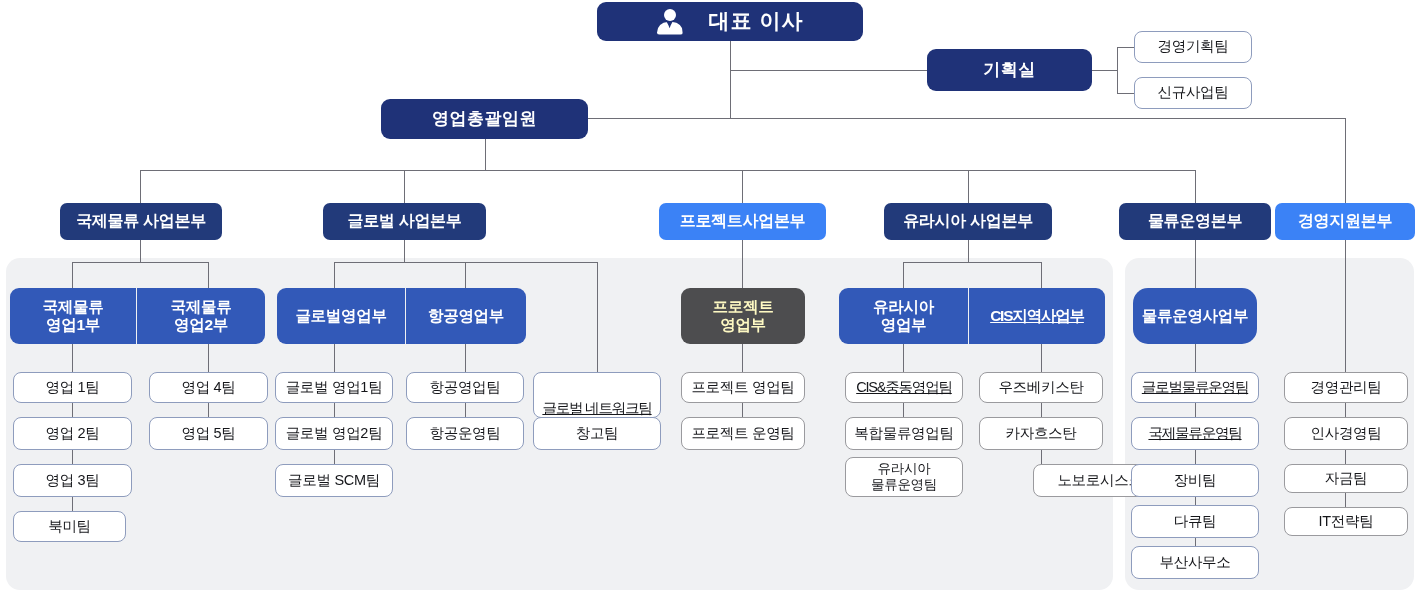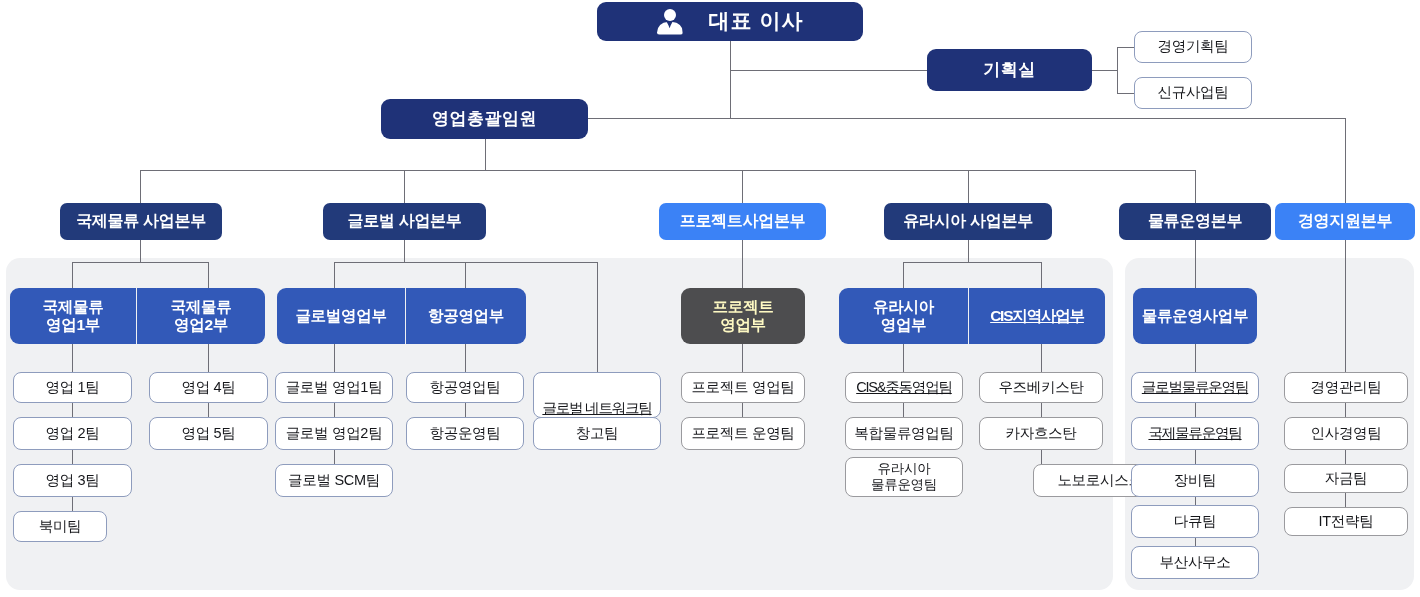--- a/index.html
+++ b/index.html
@@ -124,21 +124,21 @@
     font-weight: bold;
   }
   
   .n-dept-gray {
     background: #4d4d4f;
     color: #fef9c3;
     font-size: 15.5px;
     font-weight: bold;
     border-radius: 9px;
   }
-  .r-all  { border-radius: 9px; }
+  .r-all  { border-radius: 15px; }
   .r-left { border-radius: 9px 0 0 9px; }
   .r-right{ border-radius: 0 9px 9px 0; }
 
   
   .n-team {
     background: #ffffff;
     color: #15161a;
     font-size: 14.5px;
     border: 1px solid #8e9cbd;
     border-radius: 8px;
@@ -283,21 +283,21 @@
     <span>국제물류
 영업2부</span>
   </div>
 
   <div class="node n-team" style="left:13px; top:372px; width:119px; height:31px;">
     <span>영업 1팀</span></div>
   <div class="node n-team" style="left:13px; top:417px; width:119px; height:33px;">
     <span>영업 2팀</span></div>
   <div class="node n-team" style="left:13px; top:464px; width:119px; height:33px;">
     <span>영업 3팀</span></div>
-  <div class="node n-team" style="left:13px; top:511px; width:94px; height:31px;">
+  <div class="node n-team" style="left:13px; top:511px; width:113px; height:31px;">
     <span>북미팀</span></div>
 
   <div class="node n-team" style="left:149px; top:372px; width:119px; height:31px;">
     <span>영업 4팀</span></div>
   <div class="node n-team" style="left:149px; top:417px; width:119px; height:33px;">
     <span>영업 5팀</span></div>
 
   <div class="node n-dept r-left" style="left:277px; top:288px; width:128px; height:56px;">
     <span>글로벌영업부</span>
   </div>

